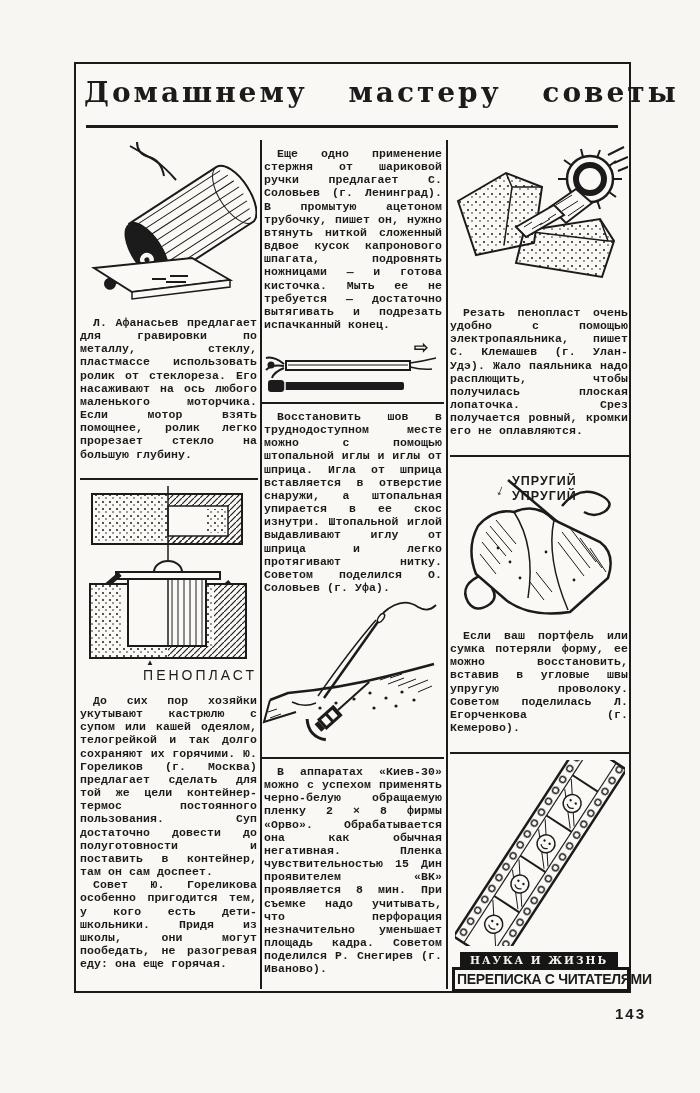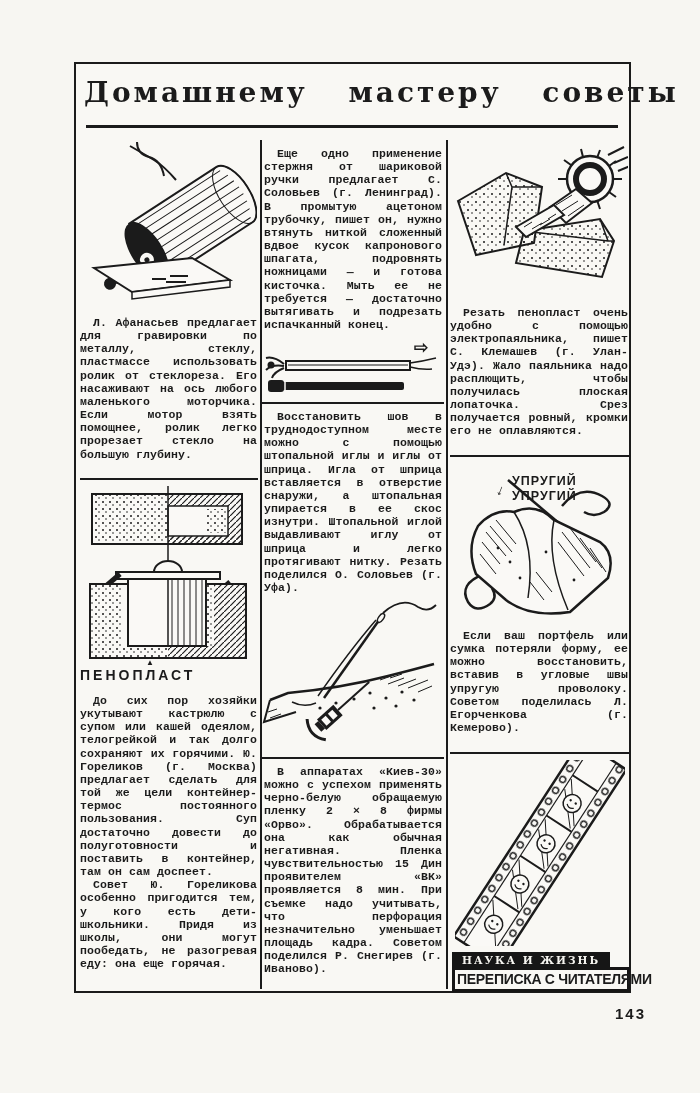--- a/index.html
+++ b/index.html
@@ -15,30 +15,30 @@
     font-family:"DejaVu Serif",serif;font-weight:bold;font-size:28px;
     letter-spacing:3px;word-spacing:28px;text-align:right;white-space:nowrap;}
   .title-rule{position:absolute;left:86px;top:125px;width:532px;height:3px;background:#1b1b1b;}
   .vdiv{position:absolute;top:140px;height:849px;width:2px;background:#1b1b1b;}
   .hrule{position:absolute;height:2px;background:#1b1b1b;}
   .tip{position:absolute;font-size:11.5px;line-height:13.15px;font-weight:700;
     text-align:justify;letter-spacing:0.1px;}
   .tip p{margin:0;text-indent:13px;font-family:Liberation Mono, monospace;}
   .figure{position:absolute;}
   .figure svg{display:block;}
-  .caption{position:absolute;font-weight:bold;font-size:14px;letter-spacing:3px;
-    text-align:left;}
+  .caption{position:absolute;font-weight:normal;font-size:14px;letter-spacing:3px;
+    text-align:right;}
   .bag-label{position:absolute;font-weight:bold;font-size:12.5px;line-height:15px;
     letter-spacing:1px;white-space:nowrap;}
   .icon-glyph{position:absolute;font-weight:bold;}
   #brush-arrow{font-size:17px;}
   #bag-arrow{transform:rotate(22deg);font-size:15px;}
   #foam-pointer{font-size:8px;}
   .logo{position:absolute;left:452px;top:950px;width:178px;}
-  .logo-bar{display:inline-block;background:#161616;color:#f5f4ef;
+  .logo-bar{display:inline-block;margin-left:8px;background:#161616;color:#f5f4ef;
     font-family:"DejaVu Serif",serif;font-weight:bold;font-size:10.5px;
     letter-spacing:2px;padding:2px 10px 1px;}
   .logo-box{width:178px;box-sizing:border-box;background:#f9f8f4;border:3px solid #161616;
     font-weight:bold;font-size:14px;letter-spacing:-0.3px;text-align:center;
     padding:1px 2px 2px;white-space:nowrap;margin-top:-1px;}
   .page-number{position:absolute;left:594px;top:1005px;font-size:15px;font-weight:bold;
     letter-spacing:2px;margin-left:21px;}
   .ill-stroke{stroke:#1b1b1b;fill:none;}
 </style>
 </head>
@@ -145,21 +145,21 @@
     <rect x="20" y="36" width="122" height="8" rx="2" fill="#1b1b1b"></rect>
     <rect x="6" y="34" width="16" height="12" rx="3" fill="#1b1b1b"></rect>
     <line x1="23" y1="34" x2="23" y2="46" stroke="#faf9f6" stroke-width="1.5"></line>
   </svg>
 </div>
 <span class="icon-glyph" id="brush-arrow" style="left:414px;top:337px">⇨</span>
 
 <div class="hrule" style="left:262px;top:402px;width:182px"></div>
 
 <div class="tip" style="left:264px;top:410px;width:178px">
-  <p>Восстановить шов в труднодоступном месте можно с помощью штопальной иглы и иглы от шприца. Игла от шприца вставляется в отверстие снаружи, а штопальная упирается в ее скос изнутри. Штопальной иглой выдавливают иглу от шприца и легко протягивают нитку. Резать поделился О. Соловьев (г. Уфа).</p>
+  <p>Восстановить шов в труднодоступном месте можно с помощью штопальной иглы и иглы от шприца. Игла от шприца вставляется в отверстие снаружи, а штопальная упирается в ее скос изнутри. Штопальной иглой выдавливают иглу от шприца и легко протягивают нитку. Советом поделился О. Соловьев (г. Уфа).</p>
 </div>
 
 <div class="figure" style="left:262px;top:600px">
   <svg width="180" height="155" viewBox="0 0 180 155">
     <g class="ill-stroke" stroke-width="2.5">
       <path d="M8 100 L26 93 Q80 88 126 76 Q150 70 172 64"></path>
     </g>
     <g class="ill-stroke" stroke-width="2">
       <path d="M8 100 L2 122 L34 112"></path>
       <path d="M30 102 q12 6 24 1" stroke-width="1.5"></path>

